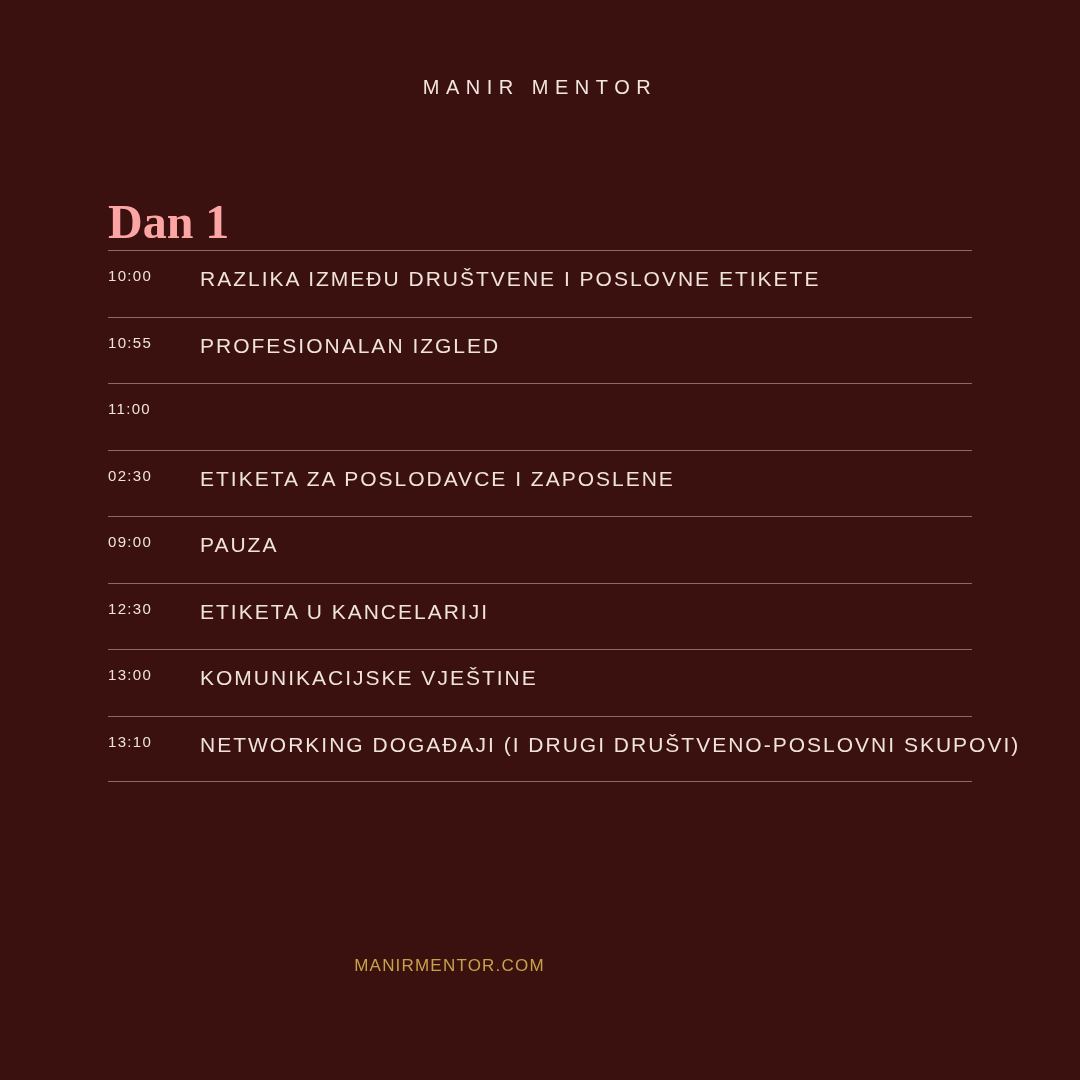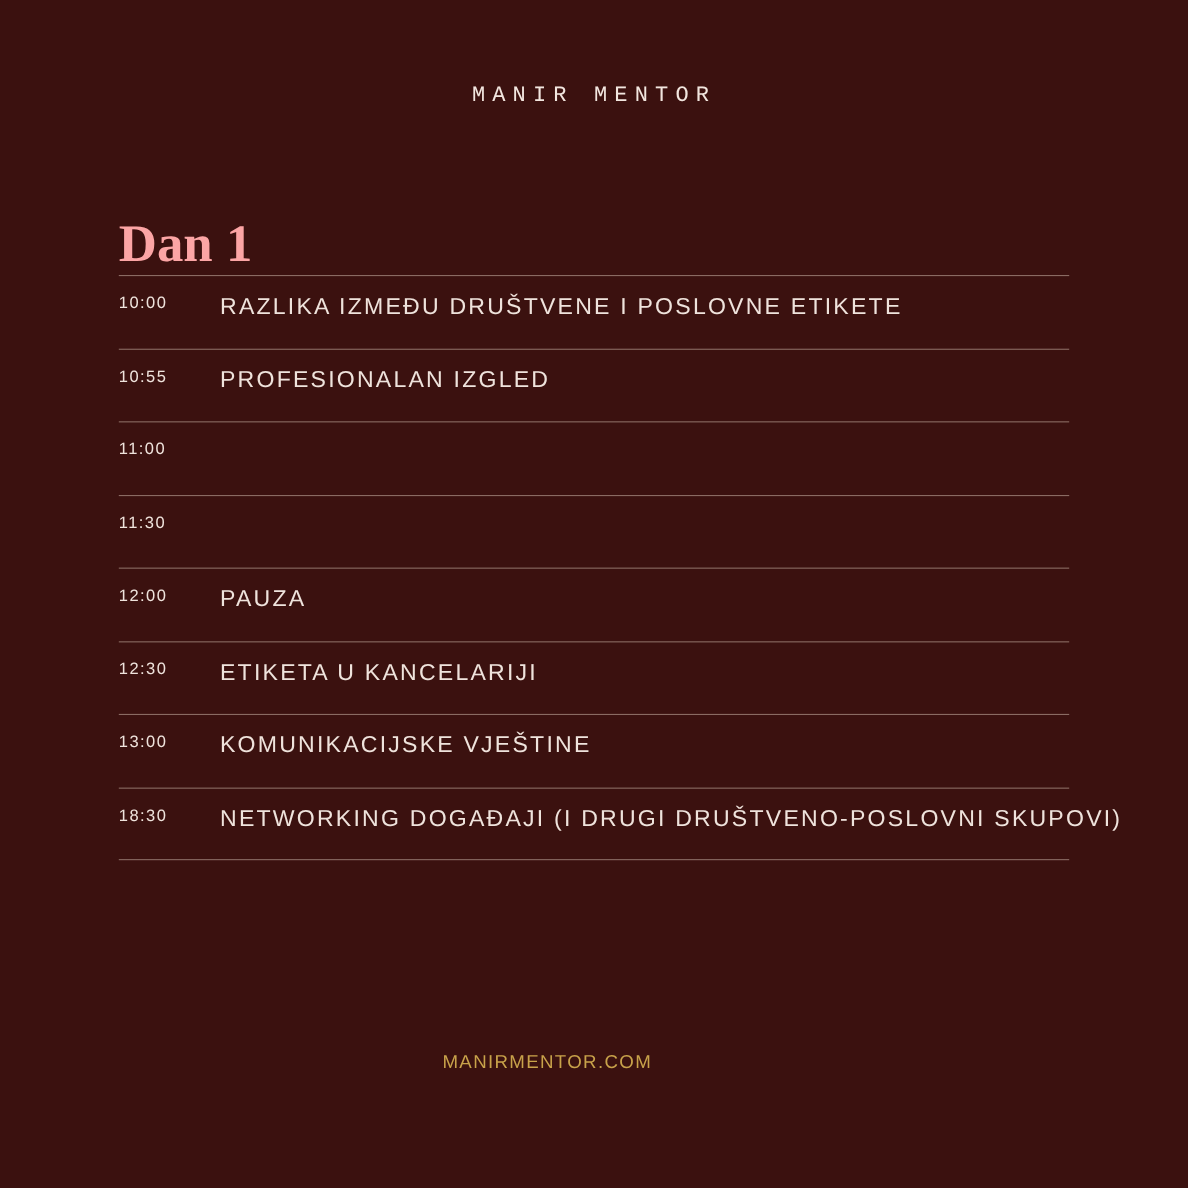--- a/index.html
+++ b/index.html
@@ -20,21 +20,21 @@
     background: #3b110f;
     box-sizing: border-box;
   }
   .brand {
     position: absolute;
     top: 76px;
     left: 0;
     width: 1080px;
     text-align: center;
     color: #f2e6df;
-    font-family: Liberation Mono, monospace;
+    font-family: Liberation Sans, sans-serif;
     font-size: 20px;
     letter-spacing: 6.5px;
     font-weight: 400;
   }
   .day-title {
     position: absolute;
     top: 196px;
     left: 108px;
     color: #fca5a5;
     font-family: "Liberation Serif", serif;
@@ -79,21 +79,20 @@
   .footer {
     position: absolute;
     top: 956px;
     left: 0;
     width: 899px;
     text-align: center;
     color: #c8a24a;
     font-size: 17px;
     letter-spacing: 1.2px;
     font-weight: 400;
-    padding-left: 48px;
   }
 </style>
 </head>
 <body>
 
 <div class="poster">
 
   <div class="brand">MANIR MENTOR</div>
 
   <div class="day-title">Dan 1</div>
@@ -108,40 +107,41 @@
     <div class="row">
       <div class="time">10:55</div>
       <div class="label">PROFESIONALAN IZGLED</div>
     </div>
 
     <div class="row">
       <div class="time">11:00</div>
     </div>
 
     <div class="row">
-      <div class="time">11:30</div>
+      <div class="time">02:30</div>
+      <div class="label">ETIKETA ZA POSLODAVCE I ZAPOSLENE</div>
     </div>
 
     <div class="row">
-      <div class="time">12:00</div>
+      <div class="time">09:00</div>
       <div class="label">PAUZA</div>
     </div>
 
     <div class="row">
       <div class="time">12:30</div>
       <div class="label">ETIKETA U KANCELARIJI</div>
     </div>
 
     <div class="row">
       <div class="time">13:00</div>
       <div class="label">KOMUNIKACIJSKE VJEŠTINE</div>
     </div>
 
     <div class="row">
-      <div class="time">18:30</div>
+      <div class="time">13:10</div>
       <div class="label">NETWORKING DOGAĐAJI (I DRUGI DRUŠTVENO-POSLOVNI SKUPOVI)</div>
     </div>
 
   </div>
 
   <div class="footer">MANIRMENTOR.COM</div>
 
 </div>
 
 </body></html>

